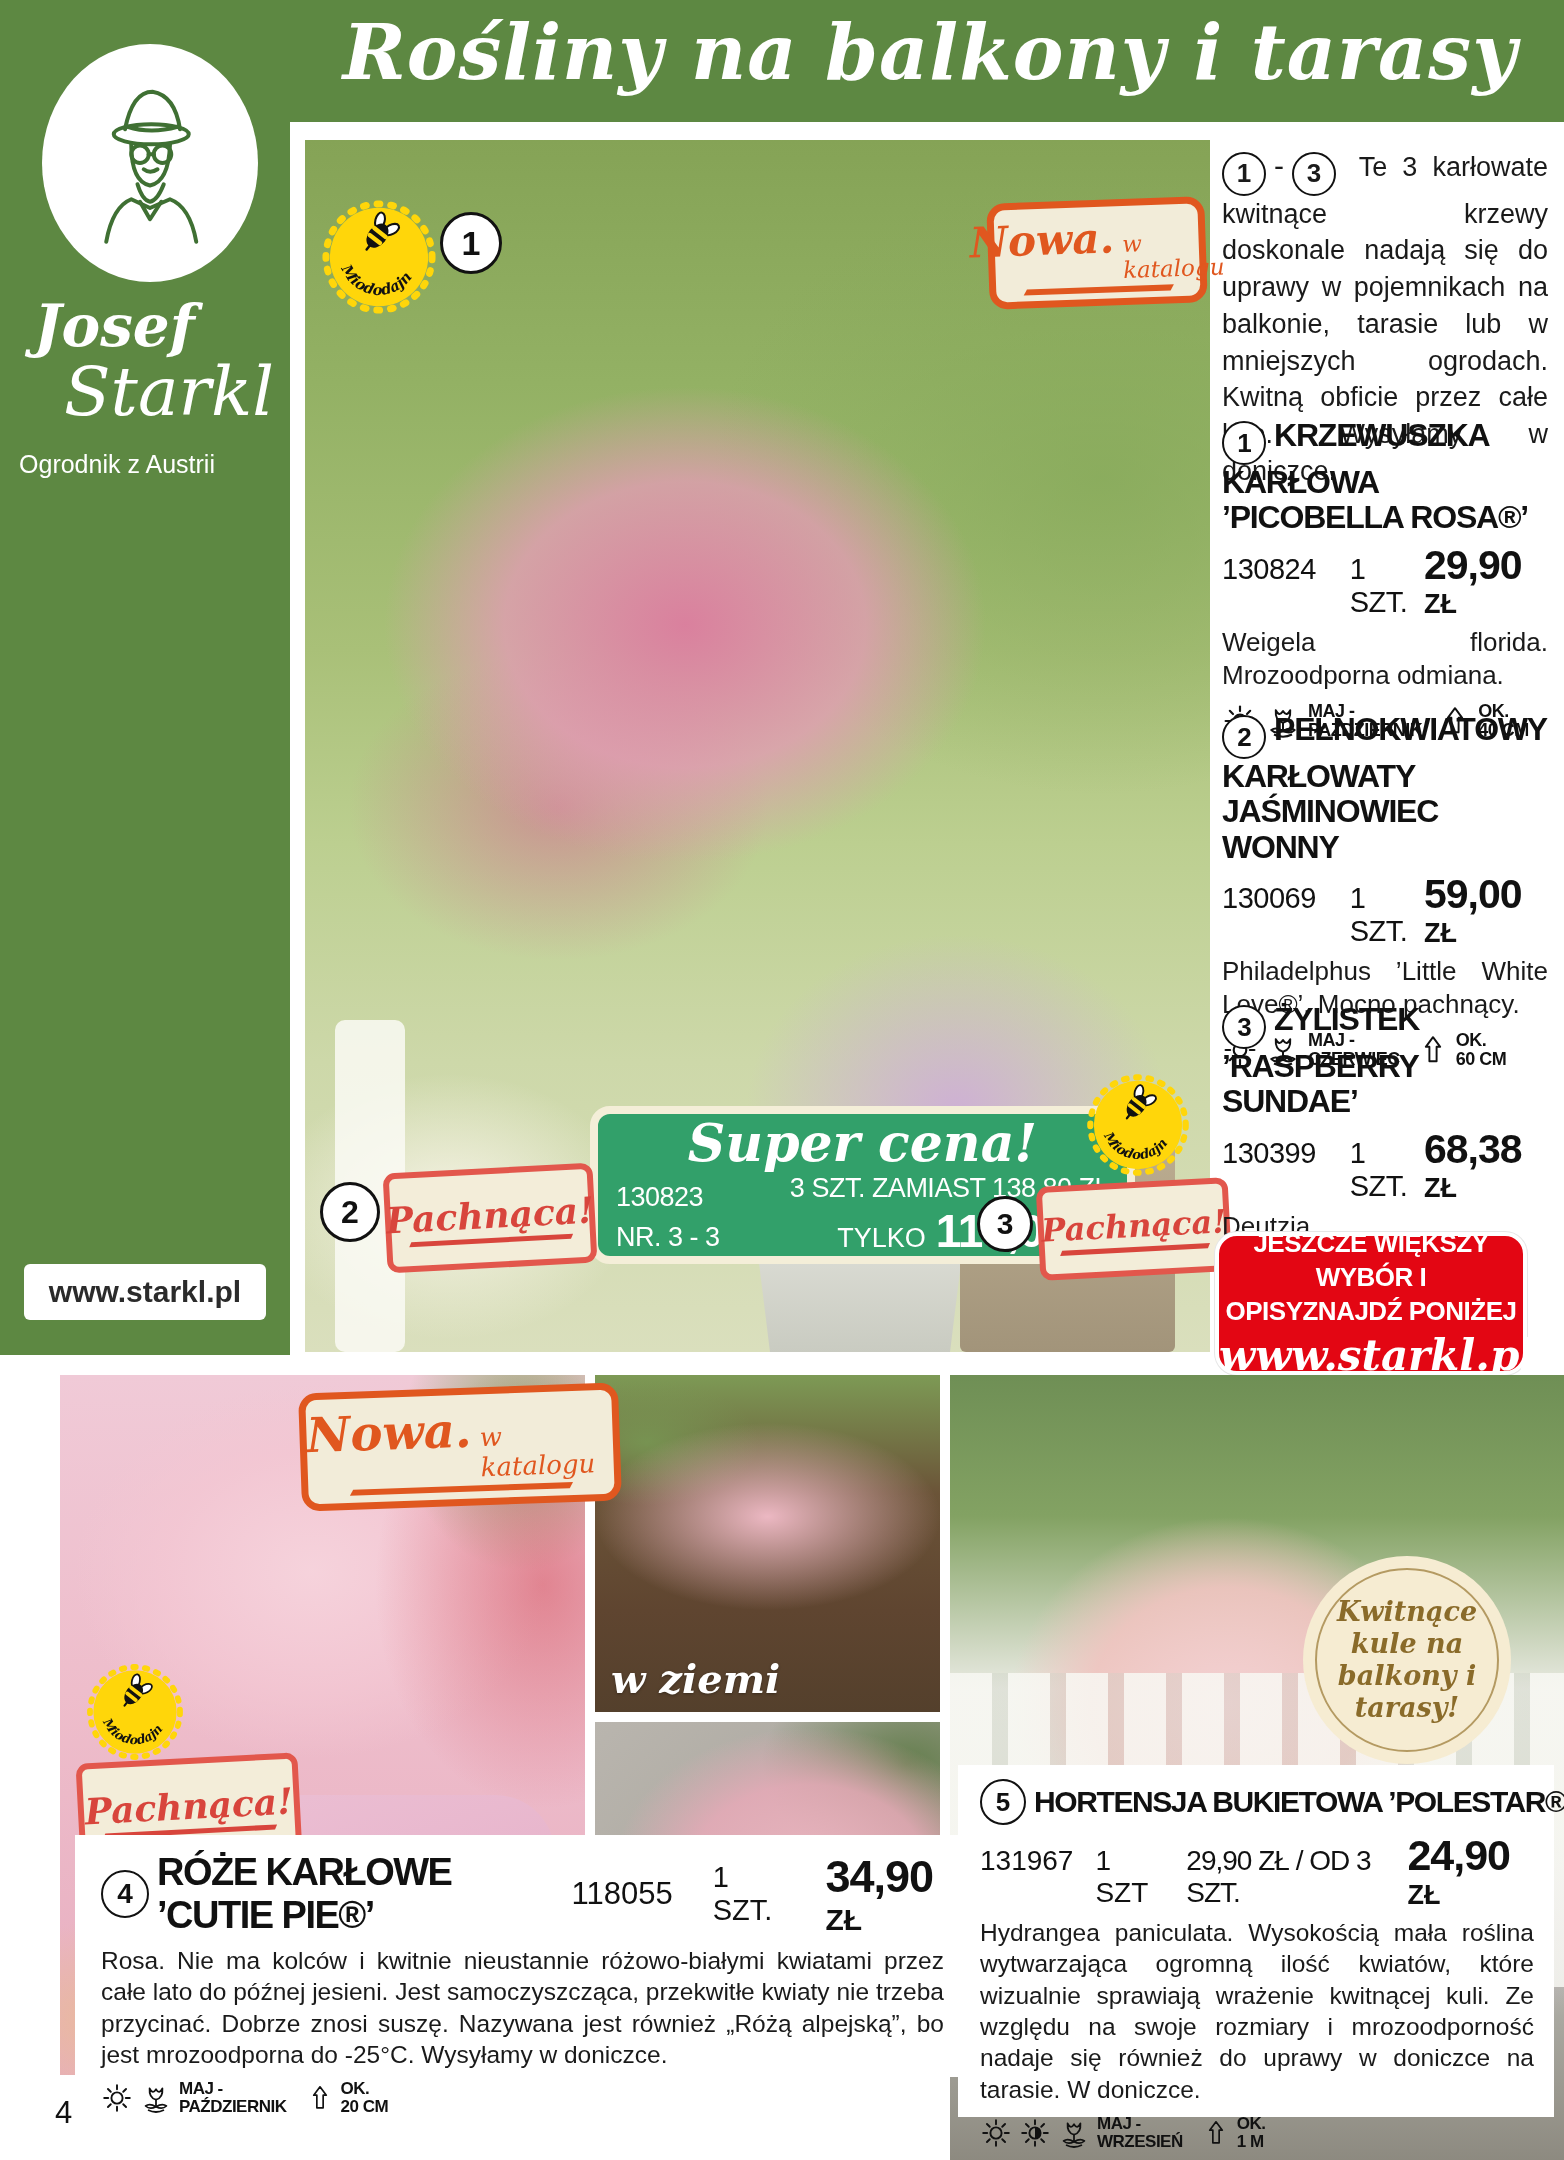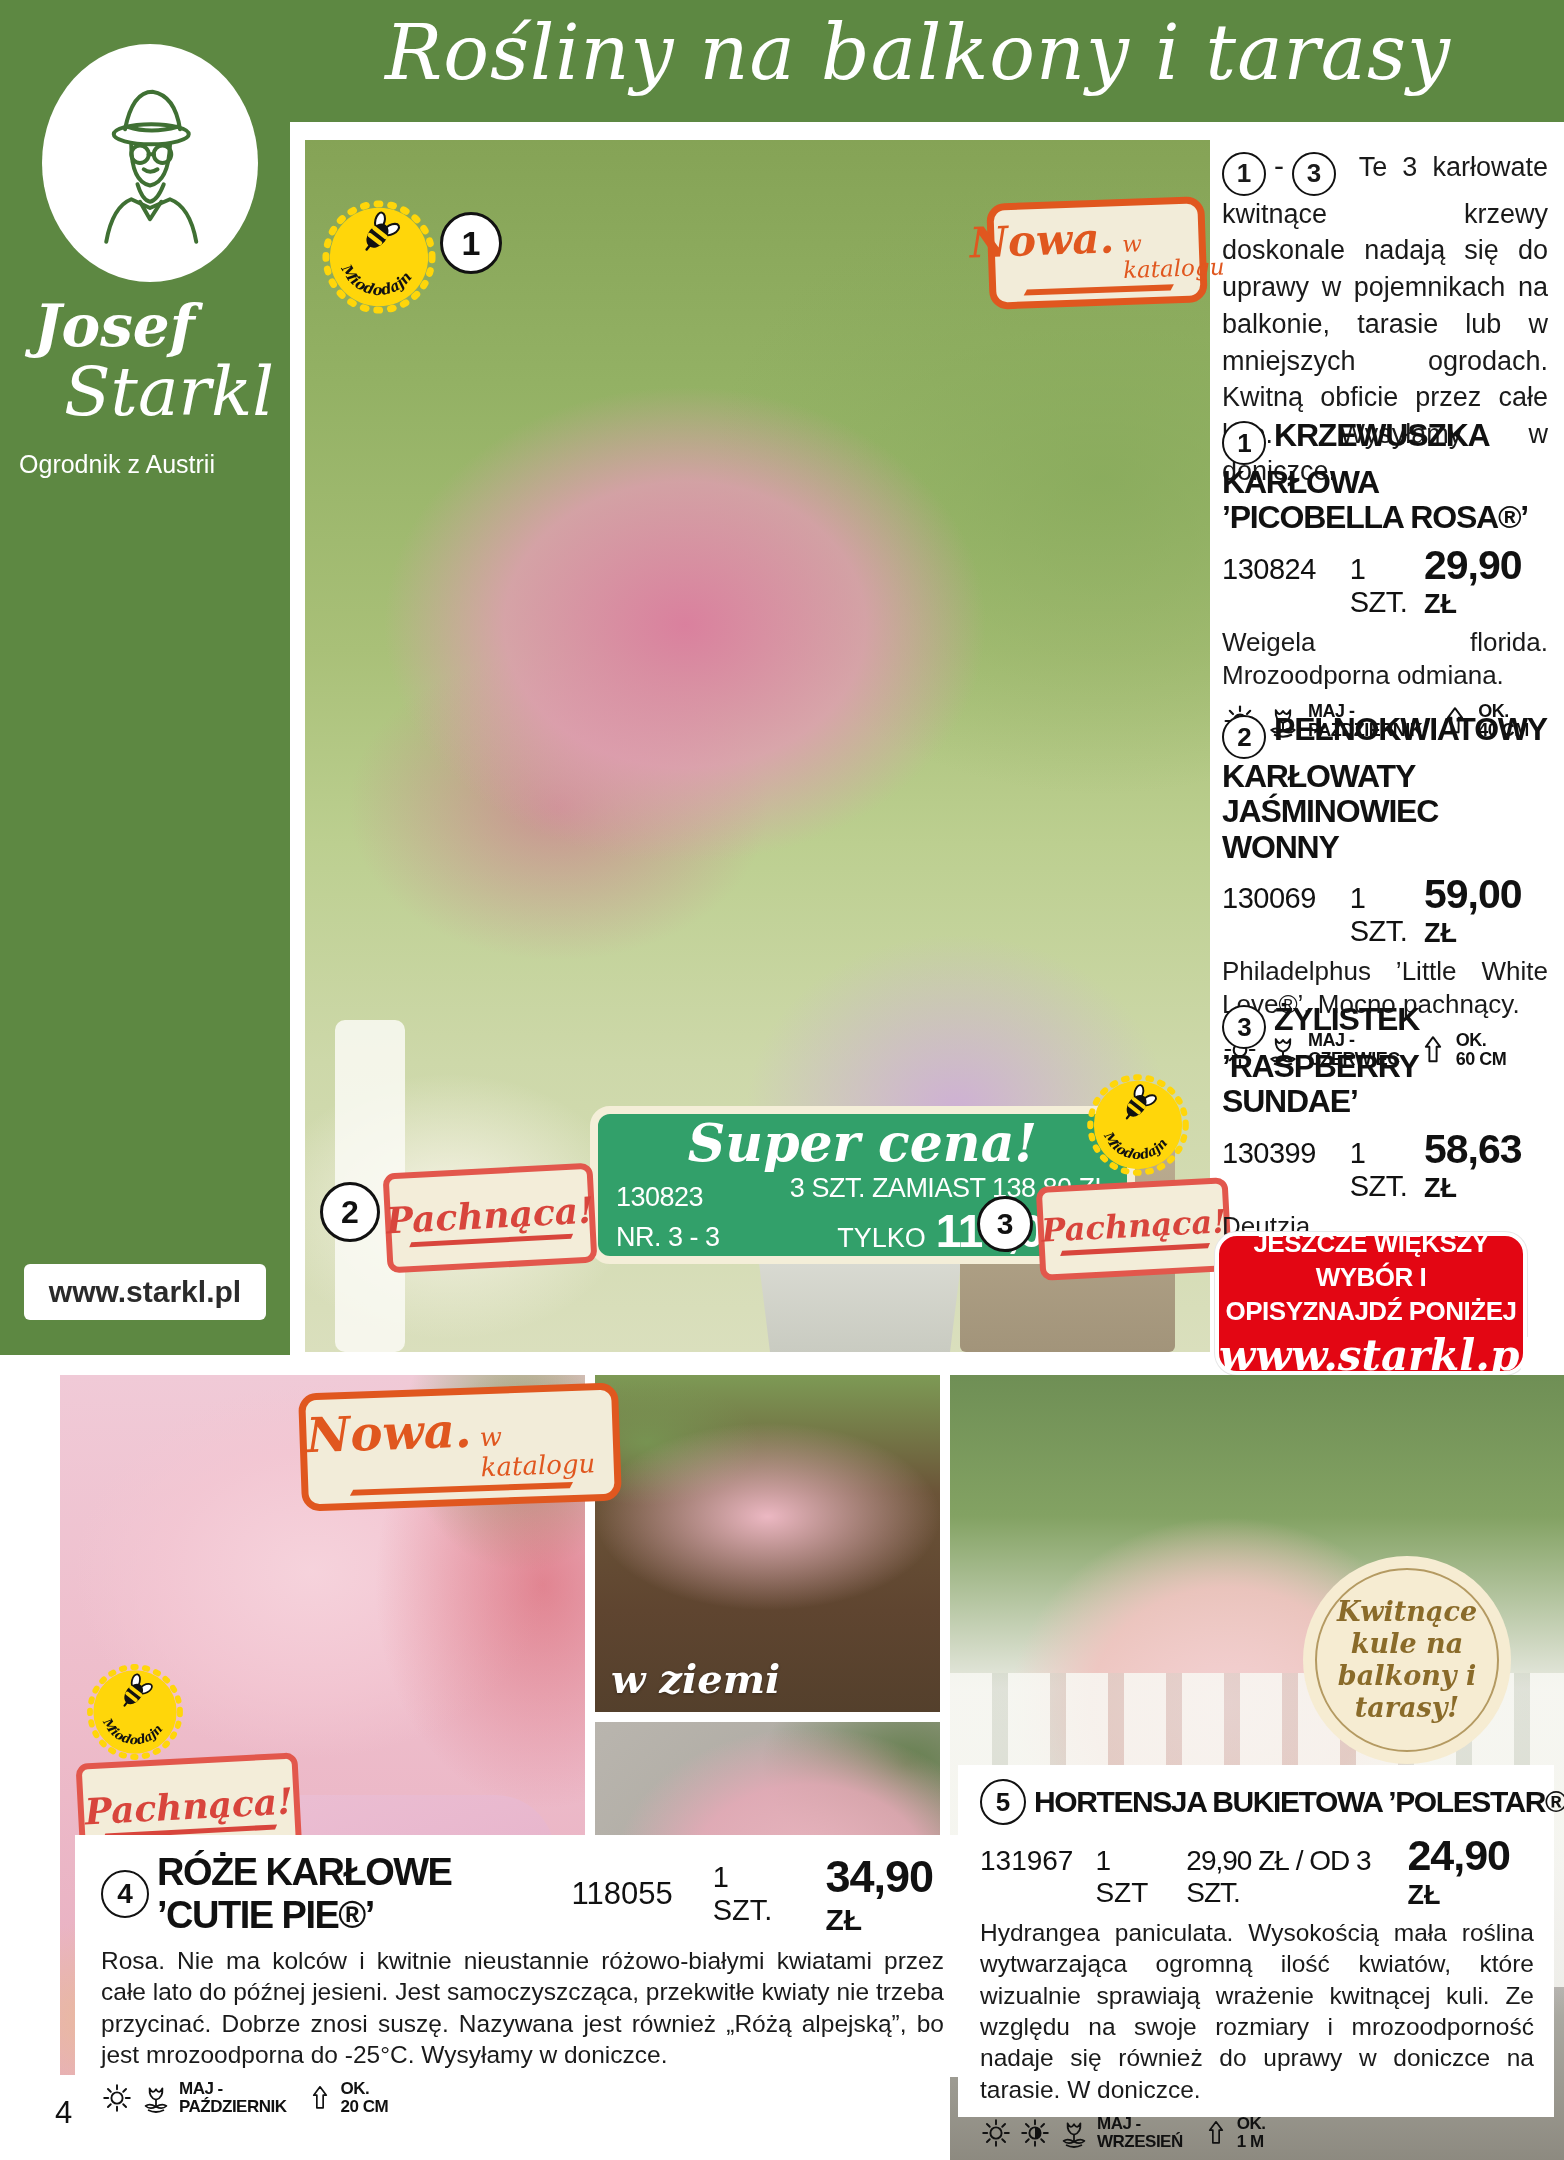--- a/index.html
+++ b/index.html
@@ -1,22 +1,22 @@
 <!DOCTYPE html>
 <html><head>
 <meta charset="utf-8">
 <style>
   html,body{margin:0;padding:0;background:#888;}
   #page{position:relative;width:1564px;height:2160px;background:#ffffff;overflow:hidden;
         font-family:"Liberation Sans",sans-serif;color:#111;}
   
   .band{position:absolute;left:0;top:0;width:1564px;height:122px;background:#5d8842;}
   .sidebar{position:absolute;left:0;top:0;width:290px;height:1355px;background:#5d8842;}
-  .page-title{position:absolute;left:328px;top:8px;width:1180px;text-align:center;
-      font-family:"DejaVu Serif",serif;font-style:italic;font-weight:400;font-size:76px;
+  .page-title{position:absolute;left:340px;top:8px;width:1180px;text-align:center;
+      font-family:"DejaVu Serif",serif;font-style:italic;font-weight:700;font-size:76px;
       color:#fff;letter-spacing:1px;white-space:nowrap;}
   
   .logo-oval{position:absolute;left:42px;top:44px;width:216px;height:238px;background:#fff;
       border-radius:50%;display:flex;align-items:center;justify-content:center;}
   .brand1{position:absolute;left:26px;top:292px;width:240px;font-family:"DejaVu Serif",serif;
       font-style:italic;font-weight:700;font-size:58px;color:#fff;padding-left:8px;}
   .brand2{position:absolute;left:26px;top:352px;width:240px;font-family:"DejaVu Serif",serif;
       font-style:italic;font-weight:400;font-size:68px;color:#fff;padding-left:38px;}
   .tagline{position:absolute;left:0;top:450px;width:234px;text-align:center;color:#fff;font-size:25px;}
   
@@ -368,21 +368,21 @@
           <div>60 CM</div>
         </div>
     </div>
   </div>
 
   <div class="colblock prod" style="top:1002px">
     <h3><span class="mc">3</span><span>ŻYLISTEK ’RASPBERRY SUNDAE’</span></h3>
     <div class="prow">
       <span class="code">130399</span>
       <span class="qty">1 SZT.</span>
-      <span class="pr"><span class="amt">58,63</span> <span class="cur">ZŁ</span></span>
+      <span class="pr"><span class="amt">68,38</span> <span class="cur">ZŁ</span></span>
     </div>
     <p class="desc">Deutzia</p>
     <div class="icons">
       <svg class="ic" viewBox="0 0 40 40">
           <use href="#sun"></use>
         </svg>
       <svg class="ic" viewBox="0 0 40 40">
           <use href="#flower"></use>
         </svg>
       <div class="itxt">

